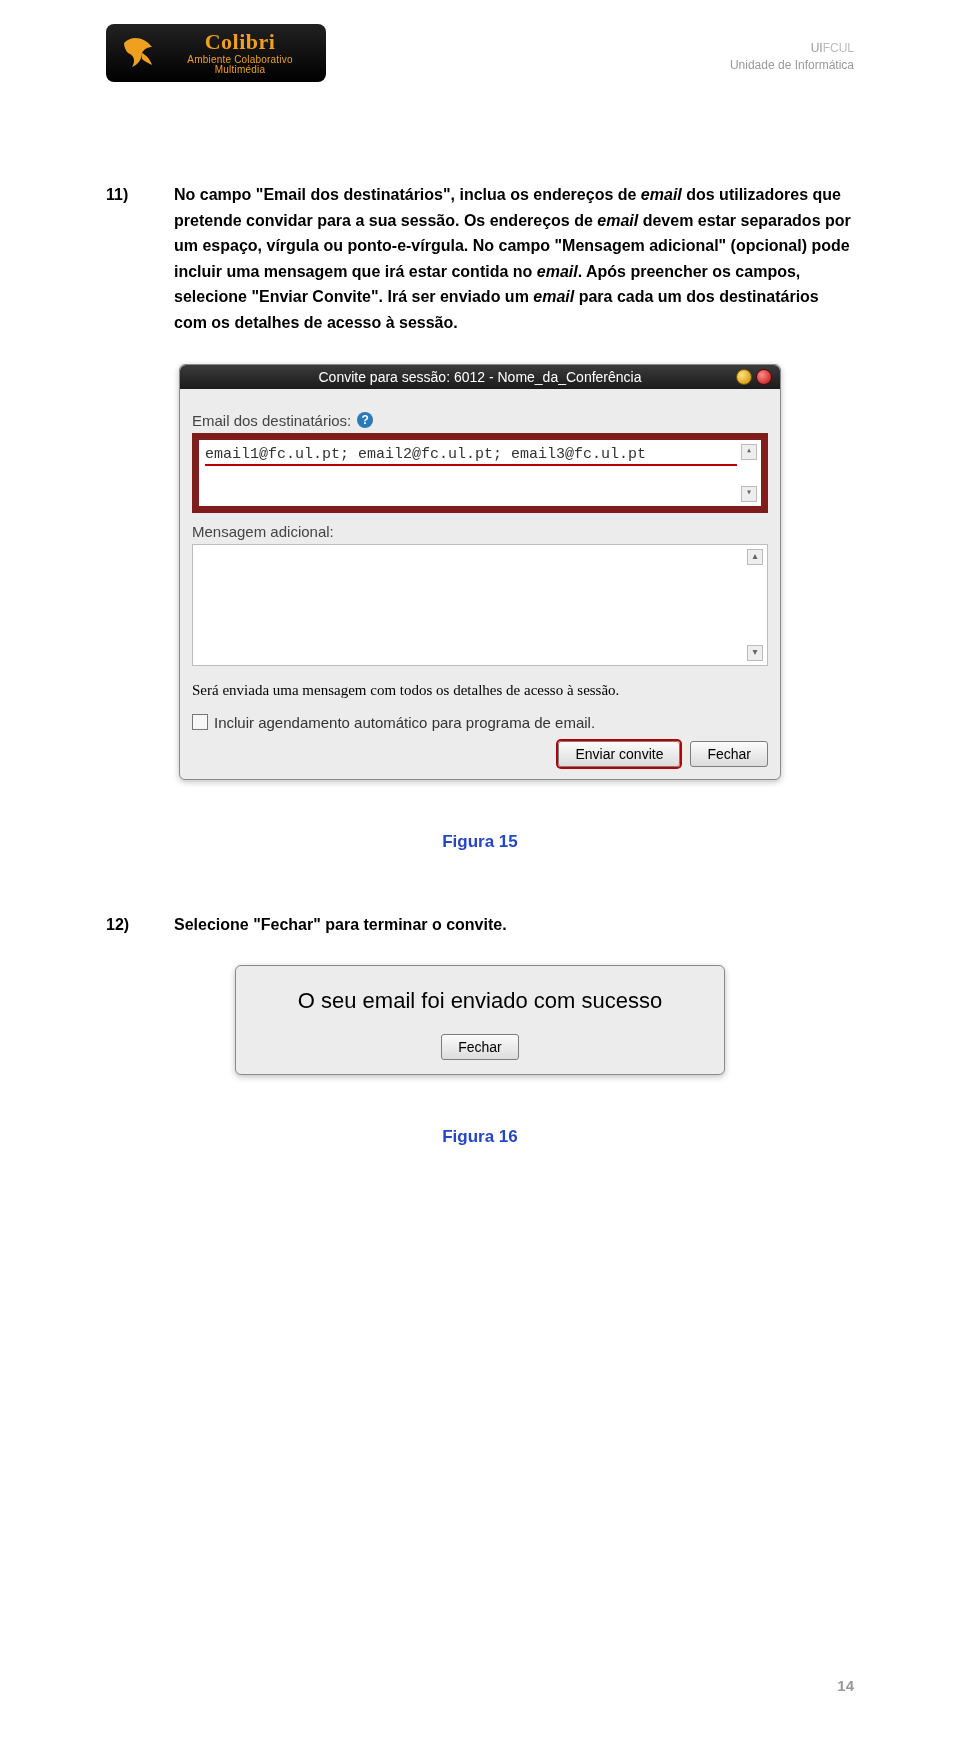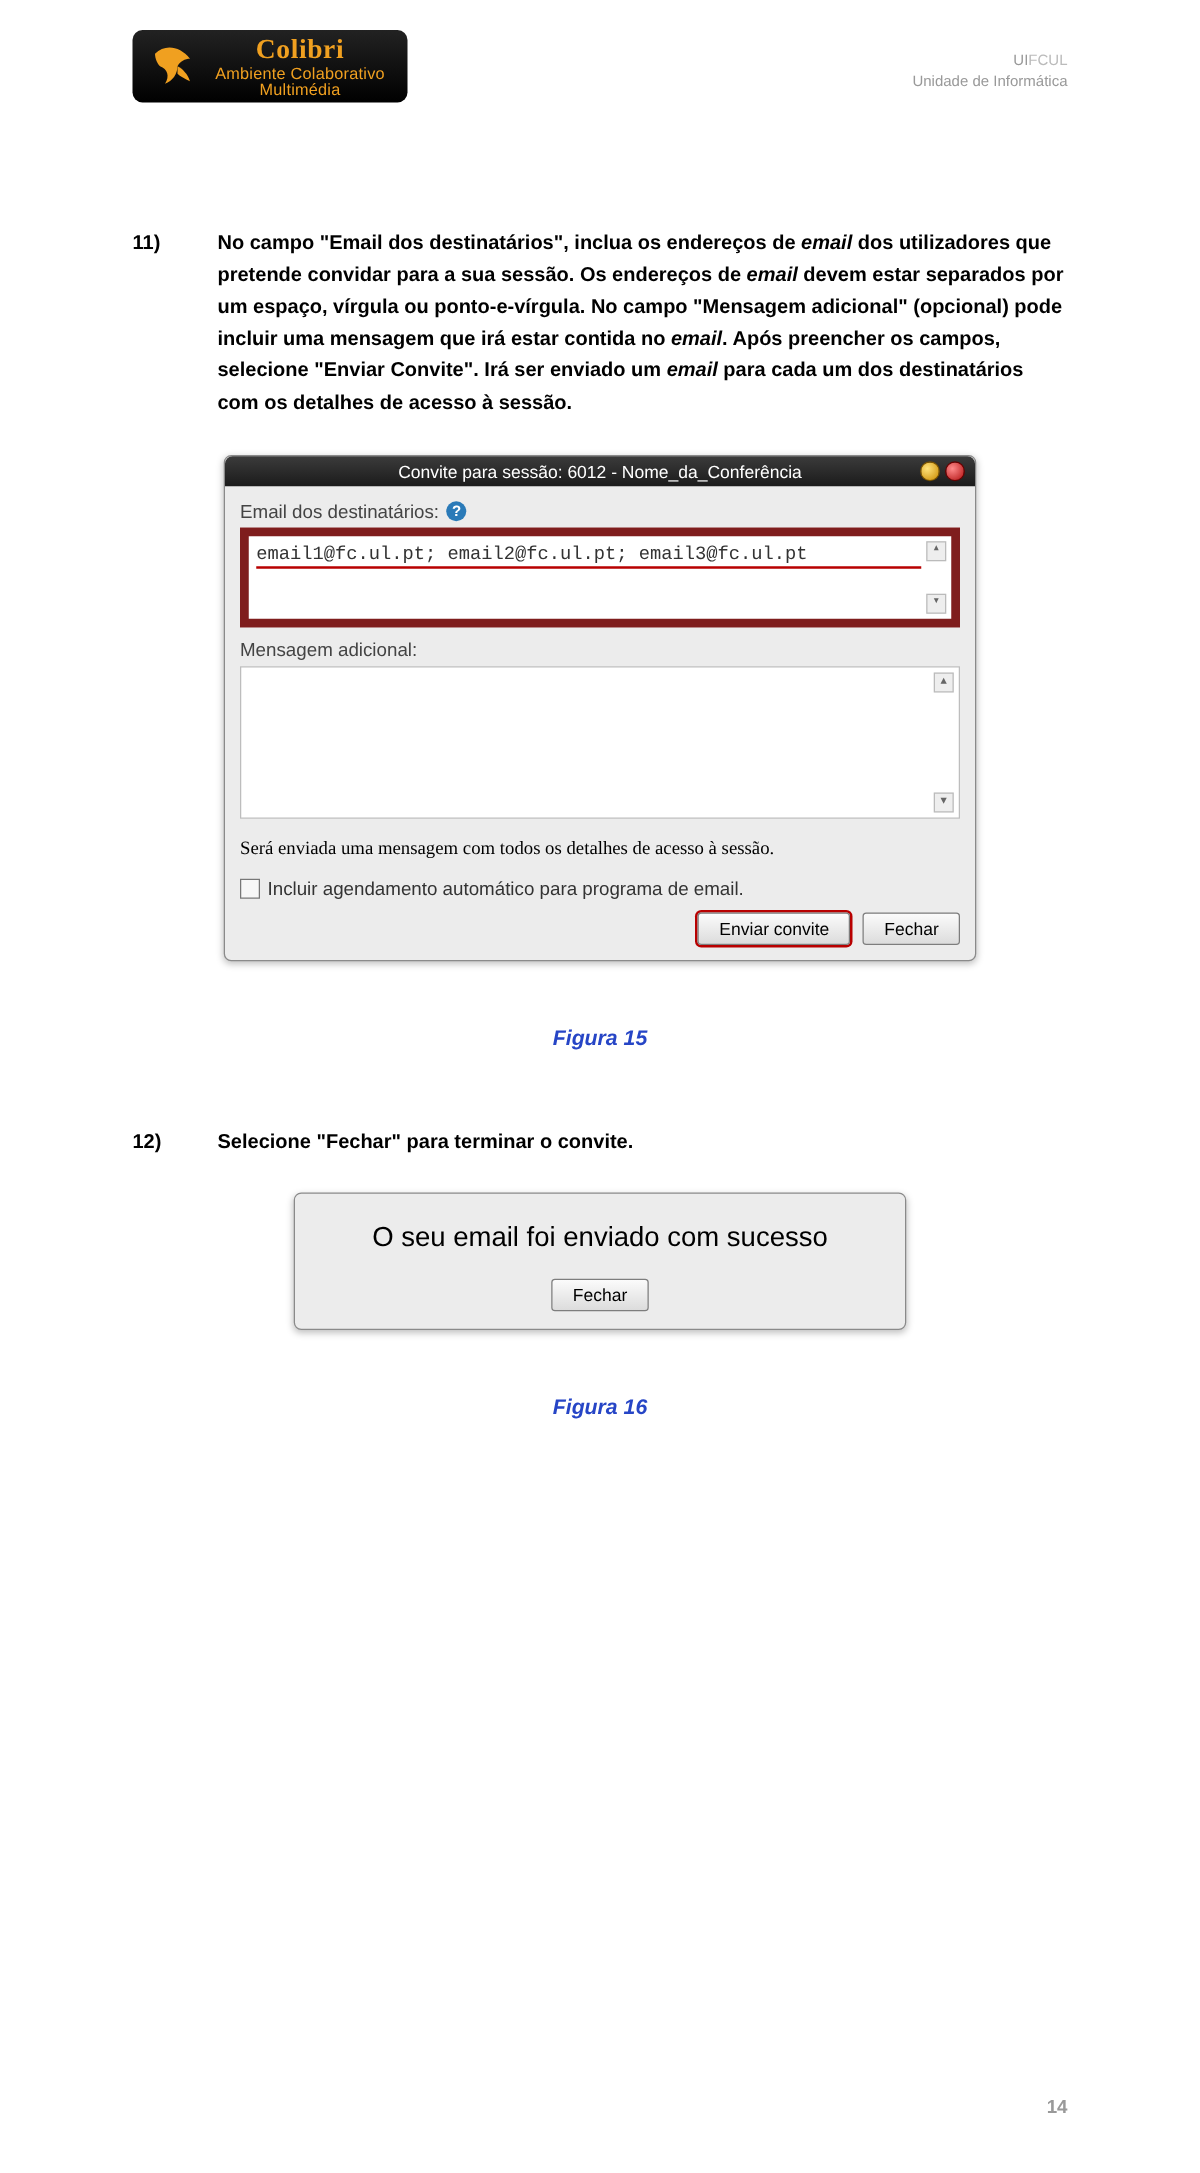--- a/index.html
+++ b/index.html
@@ -2,51 +2,51 @@
 <html><head>
 <meta charset="utf-8">
 <style>
   html,body{margin:0;padding:0;background:#fff;color:#000;}
   .page{width:960px;min-height:1738px;margin:0 auto;position:relative;background:#fff;font-family:"Trebuchet MS","Lucida Sans",Arial,sans-serif;}
   .header{display:flex;justify-content:space-between;align-items:flex-start;padding:24px 106px 0 106px;}
   .logo-badge{width:220px;height:58px;background:linear-gradient(#222,#000);border-radius:8px;display:flex;align-items:center;padding:0 12px;box-sizing:border-box;gap:8px;text-align:center;}
   .logo-bird{width:40px;height:40px;}
   .logo-text{display:flex;flex-direction:column;line-height:1;}
   .logo-title{font-family:Georgia,serif;font-weight:bold;color:#f0a020;font-size:22px;letter-spacing:.5px;}
-  .logo-sub{color:#f0a020;font-size:13px;letter-spacing:.2px;margin-top:2px;}
+  .logo-sub{color:#f0a020;font-size:10px;letter-spacing:.2px;margin-top:2px;}
   .header-right{text-align:right;color:#999;font-size:12px;line-height:1.4;font-weight:normal;margin-top:16px;}
   .header-right .ui{color:#999;}
   .header-right .fcul{color:#bbb;}
   .content{padding:100px 106px 0 106px;}
   .step{display:flex;gap:28px;font-size:16px;line-height:1.6;color:#000;font-weight:bold;margin-bottom:20px;}
   .step .num{min-width:40px;}
   .step .txt{flex:1;}
   .em{font-style:italic;}
   .figure-wrap{display:flex;justify-content:center;margin:28px 0 52px 0;}
   .panel{width:600px;background:#ececec;border:1px solid #8a8a8a;border-radius:6px;box-shadow:0 2px 6px rgba(0,0,0,.25);font-family:Arial,Helvetica,sans-serif;font-size:15px;color:#222;}
   .panel-title{background:linear-gradient(#3b3b3b,#1b1b1b);color:#fff;font-size:14px;padding:4px 10px;border-radius:6px 6px 0 0;display:flex;align-items:center;justify-content:center;position:relative;}
   .panel-title .ctl{position:absolute;right:8px;top:4px;display:flex;gap:4px;}
   .circ{width:14px;height:14px;border-radius:50%;display:inline-block;}
   .c-min{background:radial-gradient(circle at 35% 35%, #ffe27a, #c98a00);border:1px solid #7a5300;}
   .c-close{background:radial-gradient(circle at 35% 35%, #ff8a8a, #b01010);border:1px solid #660000;}
   .panel-body{padding:8px 12px 12px 12px;}
-  .row-label{display:flex;align-items:center;gap:6px;color:#444;margin-top:4px;}
+  .row-label{display:flex;align-items:center;gap:6px;color:#444;margin-top:15px;}
   .qmark{width:16px;height:16px;border-radius:50%;background:#2a7ab8;color:#fff;font-size:12px;display:inline-flex;align-items:center;justify-content:center;font-weight:bold;}
   .emails-box{background:#fff;border:7px solid #7f1d1d;margin-top:4px;padding:6px 6px 6px 6px;font-family:"Courier New",monospace;font-size:15px;color:#333;position:relative;min-height:54px;}
   .emails-underline{position:absolute;left:6px;right:24px;top:24px;height:2px;background:#b80000;}
   .scroll-up{position:absolute;right:4px;top:4px;width:14px;height:14px;border:1px solid #bbb;background:#eee;font-size:10px;text-align:center;line-height:12px;color:#666;}
   .scroll-dn{position:absolute;right:4px;bottom:4px;width:14px;height:14px;border:1px solid #bbb;background:#eee;font-size:10px;text-align:center;line-height:12px;color:#666;}
   .msgbox{background:#fff;border:1px solid #bdbdbd;margin-top:4px;min-height:120px;position:relative;}
   .note{color:#000000;margin-top:14px;line-height:1.35;font-family:Liberation Serif, serif;}
   .check-row{margin-top:14px;display:flex;align-items:center;gap:6px;color:#333;}
   .chk{width:14px;height:14px;border:1px solid #777;background:#f7f7f7;display:inline-block;}
   .btn-row{display:flex;justify-content:flex-end;gap:10px;margin-top:10px;}
   .btn{border:1px solid #7d7d7d;background:linear-gradient(#fbfbfb,#dcdcdc);padding:4px 16px;border-radius:3px;font-size:14px;color:#000;}
   .btn-hl{box-shadow:0 0 0 2px #b80000;}
-  .caption{text-align:center;color:#2645c6;font-style:italic;font-weight:bold;font-size:17px;margin:26px 0 60px 0;}
+  .caption{text-align:center;color:#2645c6;font-weight:bold;font-size:17px;margin:26px 0 60px 0;}
   .panel2{width:460px;background:#ececec;border:1px solid #8a8a8a;border-radius:6px;box-shadow:0 2px 6px rgba(0,0,0,.25);font-family:Arial,Helvetica,sans-serif;text-align:center;padding:22px 14px 14px 14px;}
   .panel2-msg{font-size:22px;color:#000;}
   .panel2 .btn-row{justify-content:center;margin-top:20px;}
   .pagenum{position:absolute;bottom:44px;right:106px;color:#999;font-weight:bold;font-size:15px;}
 </style>
 </head>
 <body>
 
 <div class="page">
 

